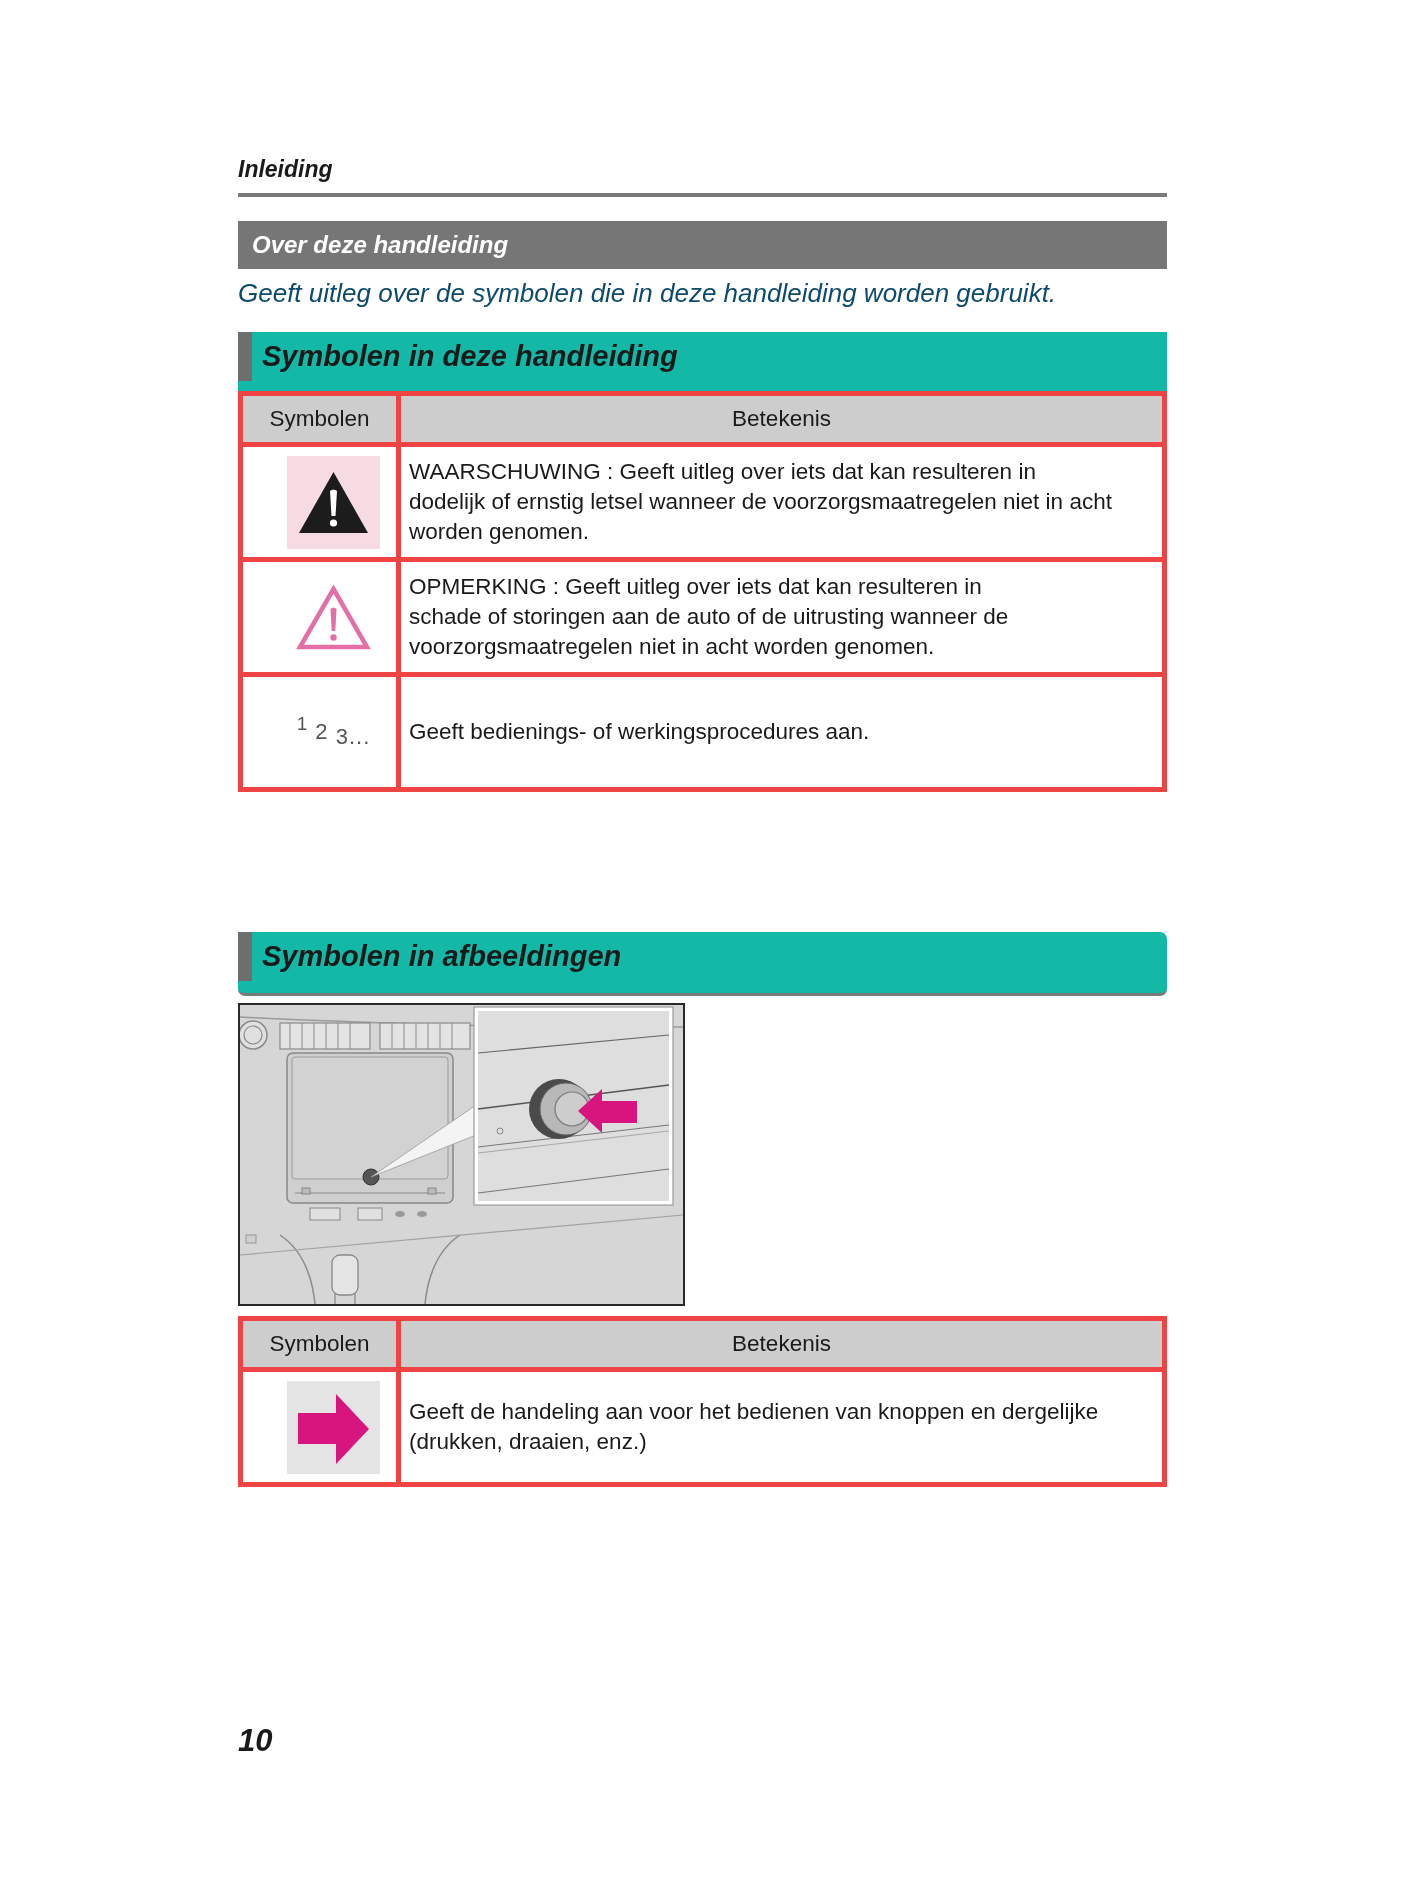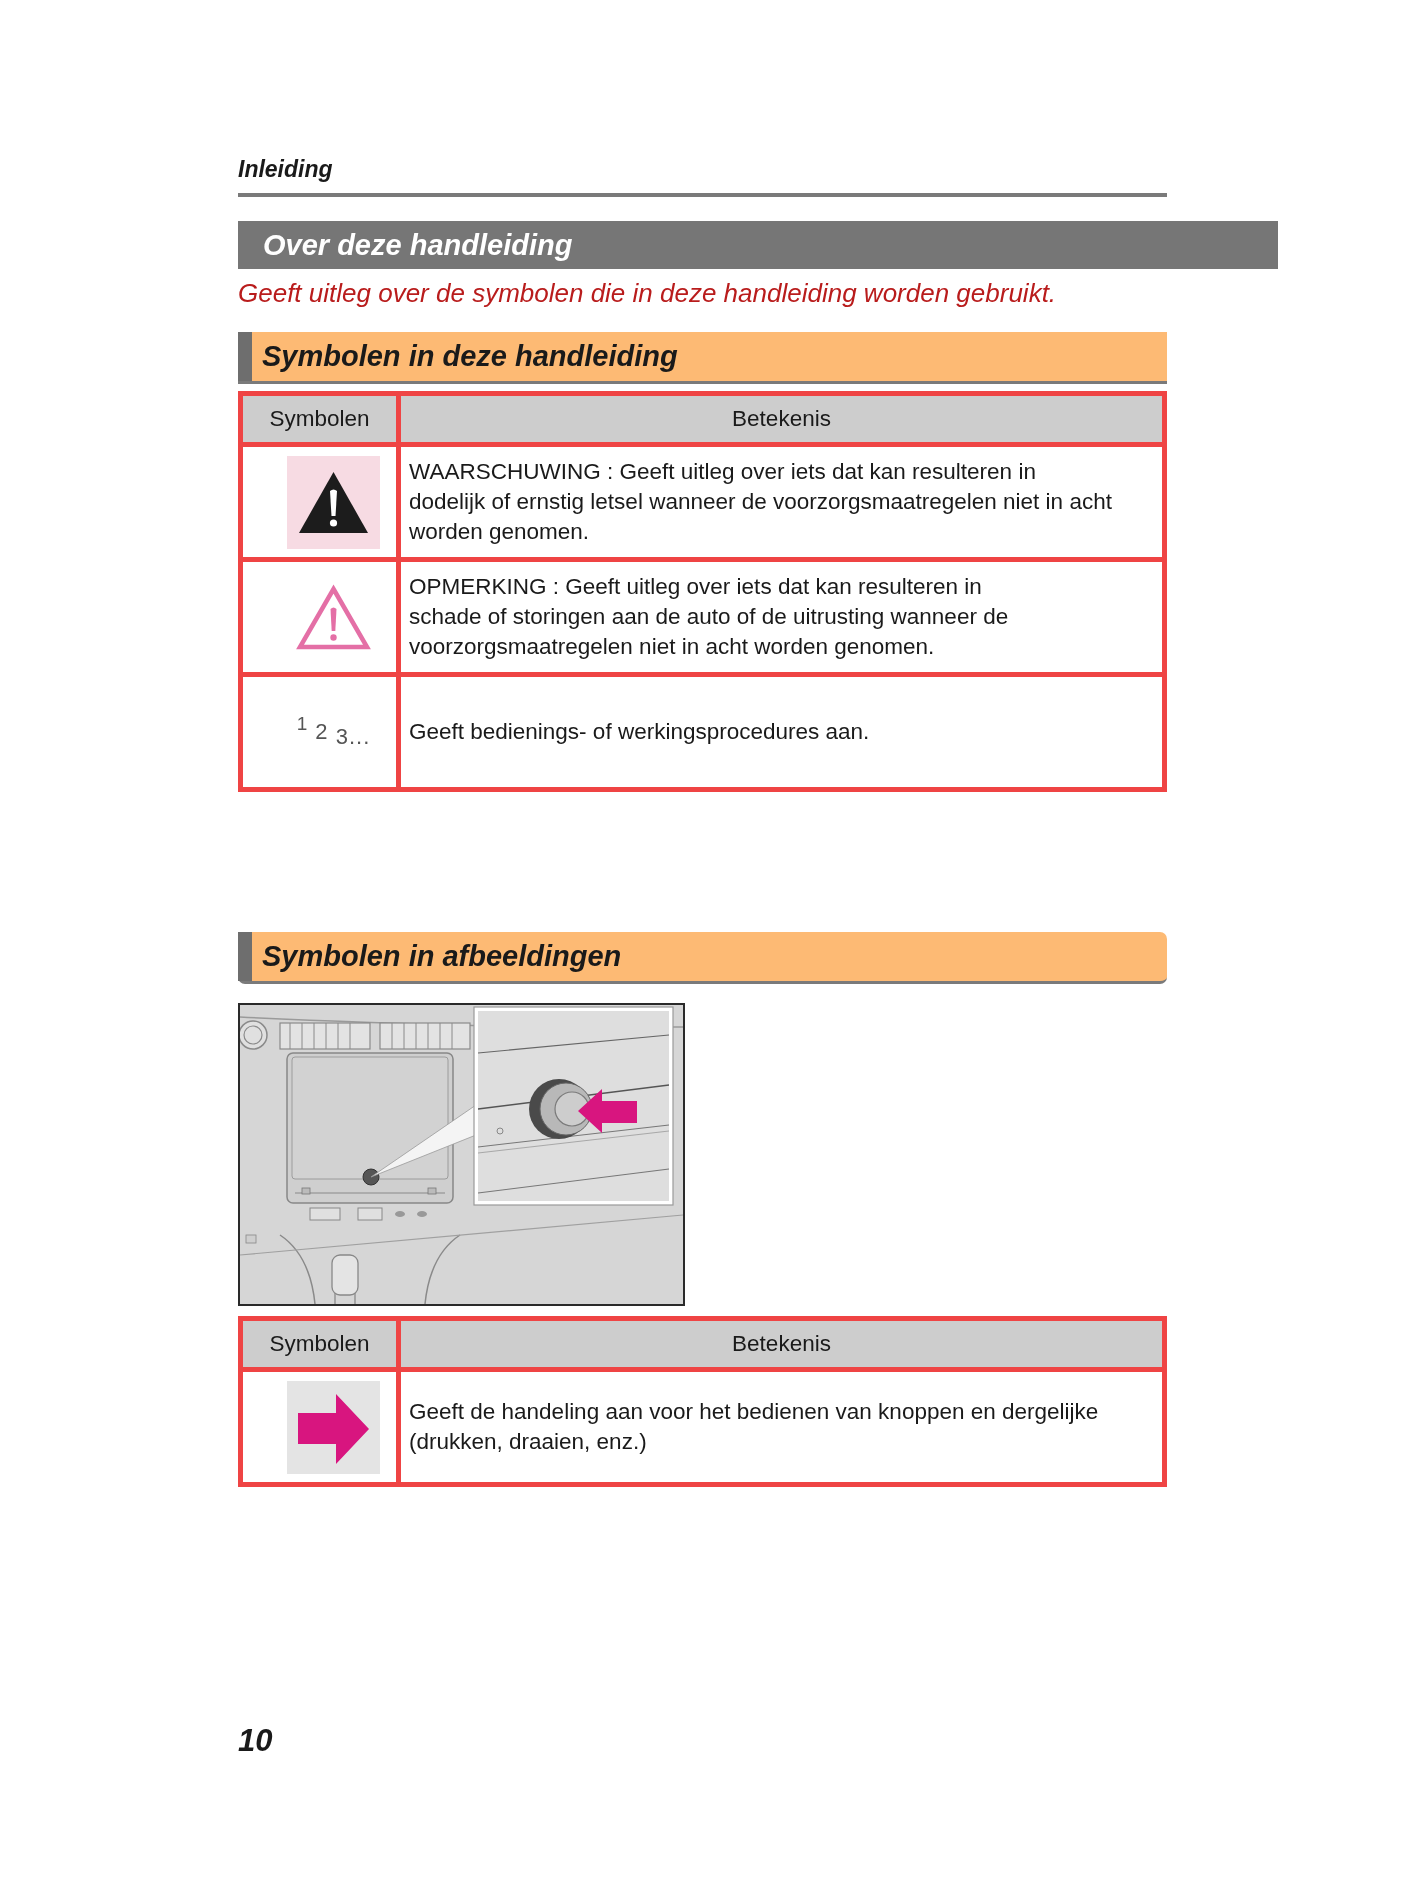--- a/index.html
+++ b/index.html
@@ -1,25 +1,25 @@
 <!DOCTYPE html>
 <html><head>
 <meta charset="utf-8">
 <style>
   html, body { margin: 0; padding: 0; background: #ffffff; }
   body { width: 1402px; height: 1894px; position: relative; overflow: hidden;
          font-family: "Liberation Sans", sans-serif; color: #1a1a1a; }
   .abs { position: absolute; font-style: italic; }
   .section-label { left: 238px; top: 156px; font-size: 23px; font-weight: bold; color: #1a1a1a; }
   .top-rule { left: 238px; top: 193px; width: 929px; height: 4px; background: #7a7a7a; }
-  .main-bar { left: 238px; top: 221px; width: 1040px; height: 48px; background: #767676;
-              color: #ffffff; font-size: 29px; font-weight: bold; line-height: 48px;
-              box-sizing: border-box; padding-left: 25px; }
-  .intro { left: 238px; top: 278px; font-size: 26px; color: #b91c1c; }
-  .sub-bar { left: 238px; width: 929px; height: 52px; background: #fdba74;
+  .main-bar { left: 238px; top: 221px; width: 929px; height: 48px; background: #767676;
+              color: #ffffff; font-size: 24px; font-weight: bold; line-height: 48px;
+              box-sizing: border-box; padding-left: 14px; }
+  .intro { left: 238px; top: 278px; font-size: 26px; color: #0c4a6e; }
+  .sub-bar { left: 238px; width: 929px; height: 64px; background: #14b8a6;
              border-bottom: 3px solid #7a7a7a; box-sizing: border-box; }
   .sub-bar .accent { position: absolute; left: 0; top: 0; width: 14px; height: 49px; background: #6e6e6e; }
   .sub-bar .label { position: absolute; left: 24px; top: 0; line-height: 49px;
                     font-size: 29px; font-weight: bold; color: #1a1a1a; }
   table.sym { position: absolute; left: 238px; width: 929px; border-collapse: collapse;
               font-size: 22.5px; color: #1a1a1a; }
   table.sym th, table.sym td { border: 5px solid #ef4444; padding: 0; }
   table.sym th { background: #cdcdcd; font-weight: normal; height: 46px; }
   table.sym th.c1 { width: 125px; }
   table.sym td.c1 { width: 125px; text-align: center; vertical-align: middle; padding-left: 28px; }

